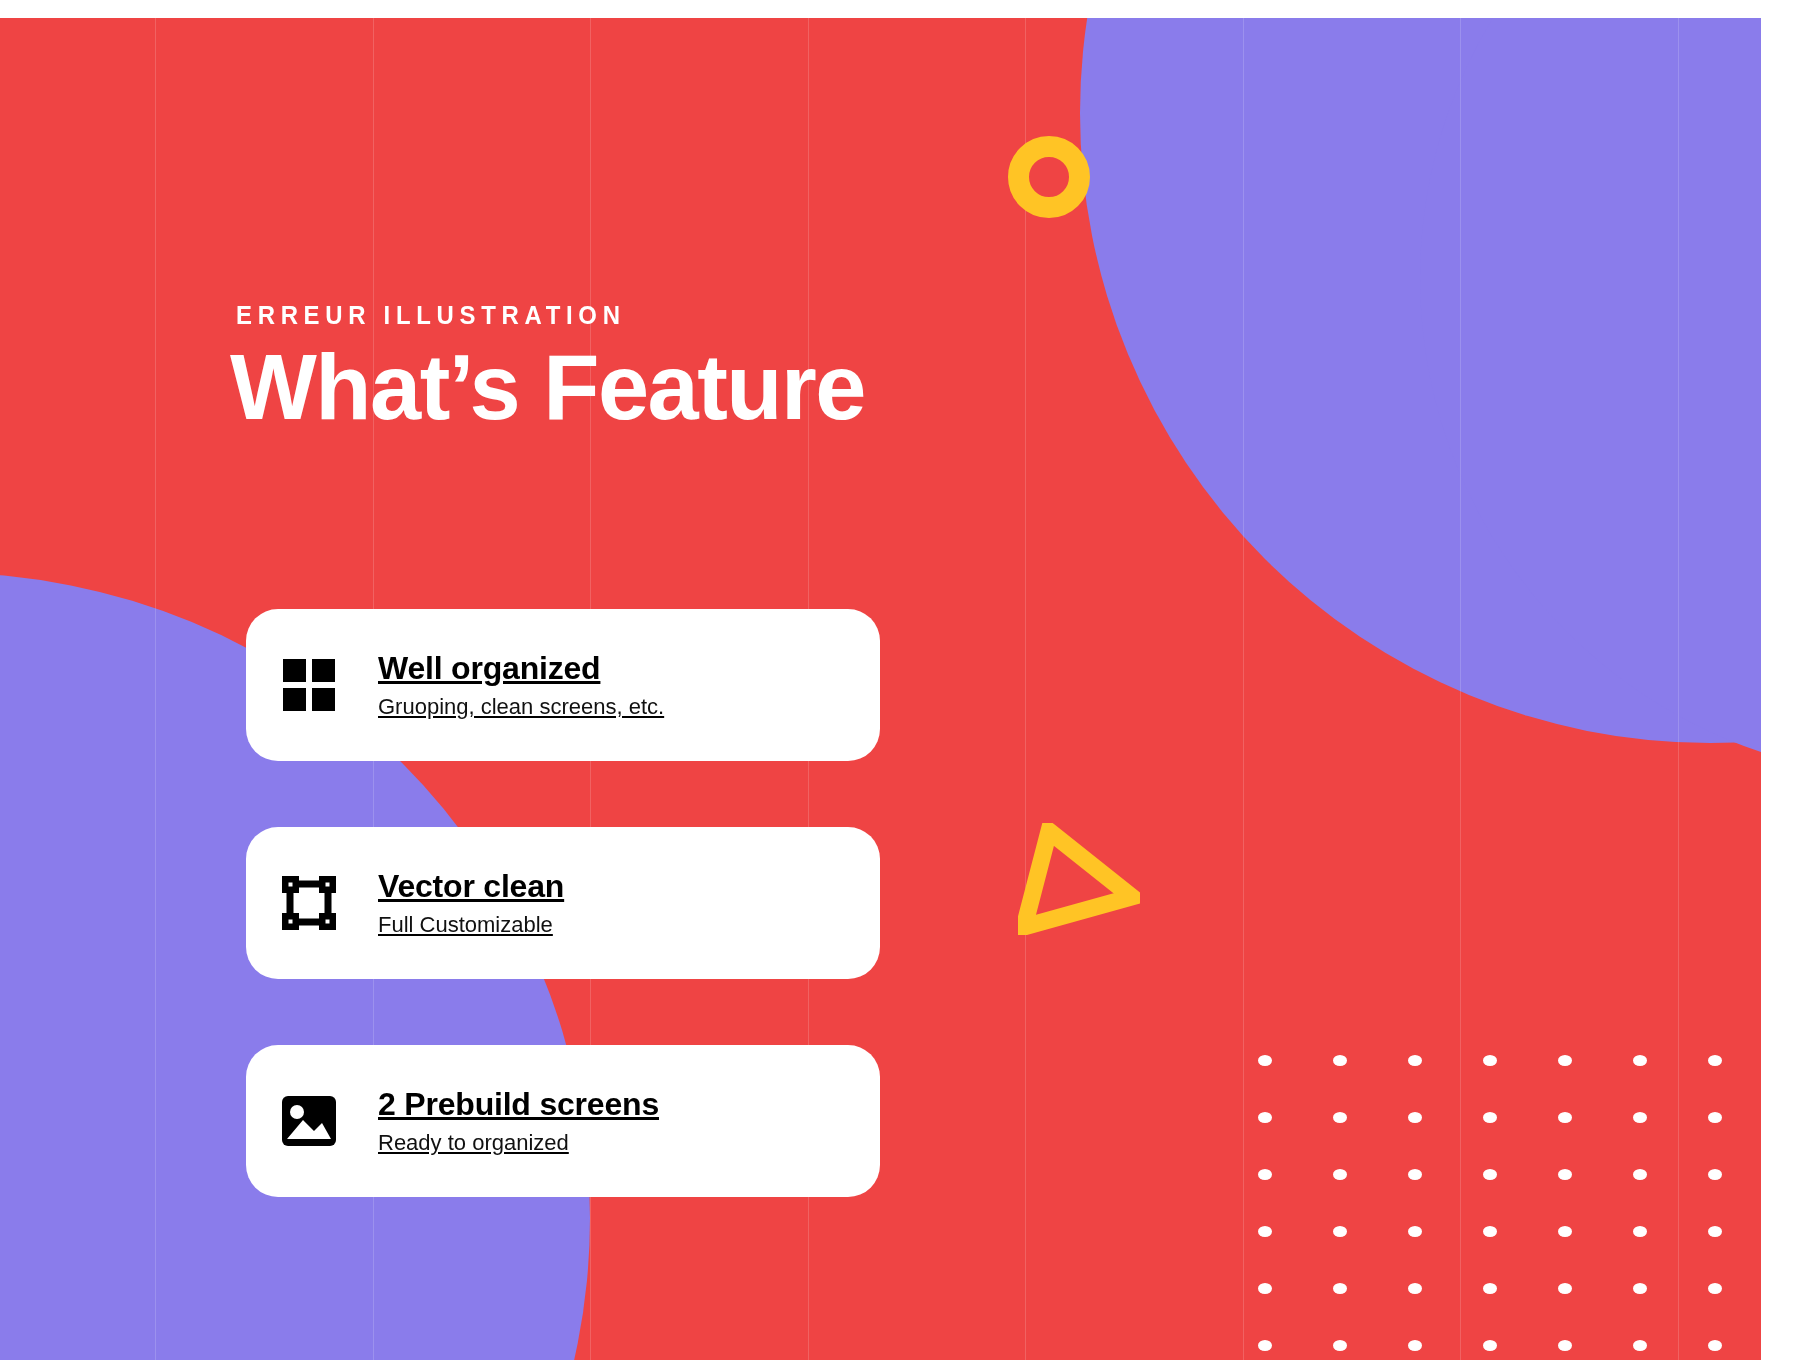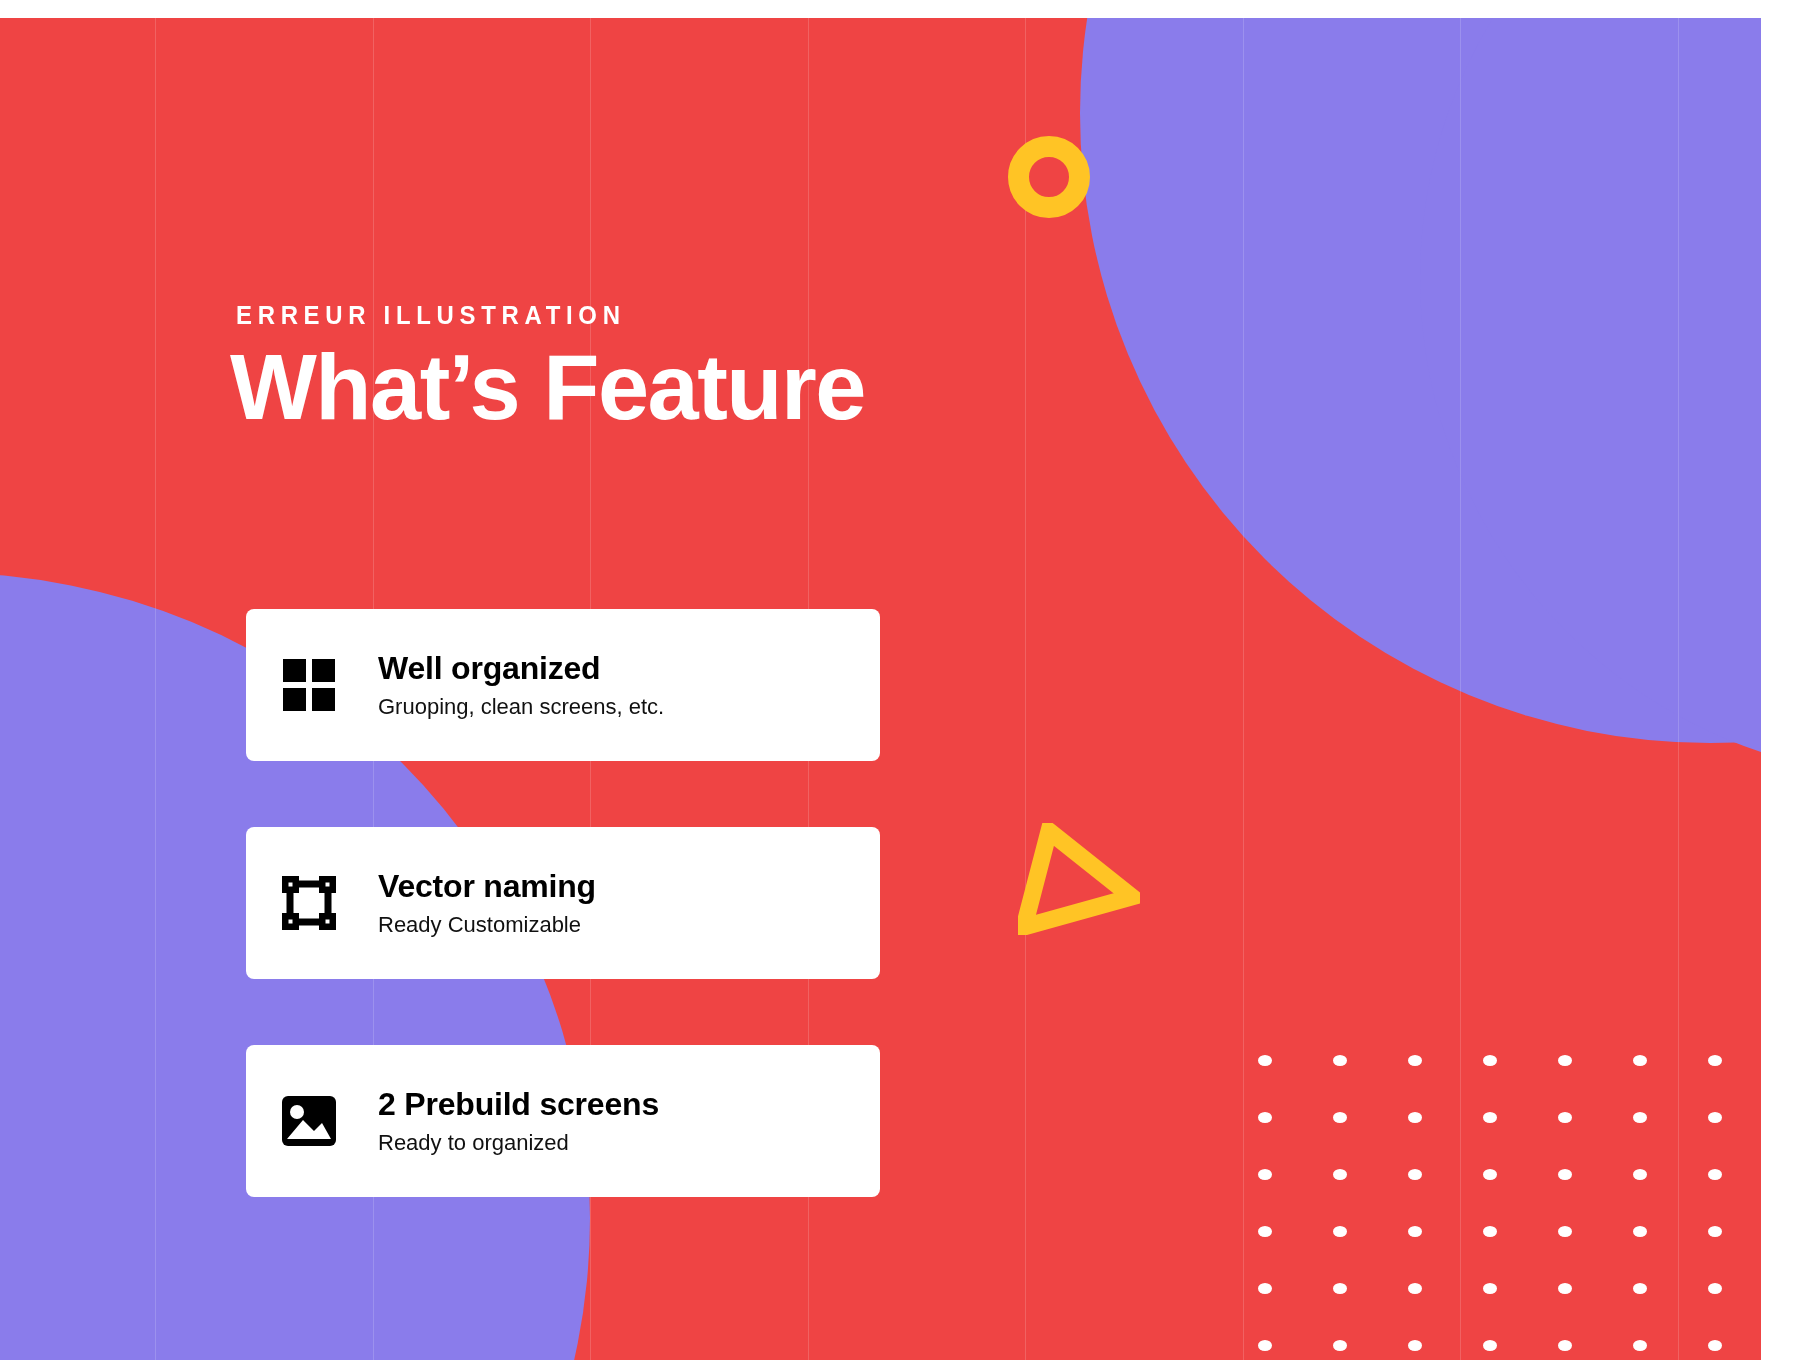--- a/index.html
+++ b/index.html
@@ -129,24 +129,25 @@
     left: 246px;
     top: 591px;
   }
   .card {
     position: relative;
     display: flex;
     align-items: center;
     width: 634px;
     height: 152px;
     background: #ffffff;
-    border-radius: 8px;
+    border-radius: 32px;
     box-sizing: border-box;
     padding-left: 34px;
     margin-bottom: 66px;
+    text-decoration: underline;
   }
   .card:last-child { margin-bottom: 0; }
 
   .card-icon {
     flex: 0 0 auto;
     width: 58px;
     height: 58px;
     display: flex;
     align-items: center;
     justify-content: center;
@@ -283,22 +284,22 @@
           <rect x="38" y="1" width="17" height="17" fill="#000"></rect>
           <rect x="1" y="38" width="17" height="17" fill="#000"></rect>
           <rect x="38" y="38" width="17" height="17" fill="#000"></rect>
           <rect x="7.5" y="7.5" width="4" height="4" fill="#fff"></rect>
           <rect x="44.5" y="7.5" width="4" height="4" fill="#fff"></rect>
           <rect x="7.5" y="44.5" width="4" height="4" fill="#fff"></rect>
           <rect x="44.5" y="44.5" width="4" height="4" fill="#fff"></rect>
         </svg>
       </span>
       <div class="card-body">
-        <h2 class="card-title">Vector naming</h2>
-        <p class="card-sub">Ready Customizable</p>
+        <h2 class="card-title">Vector clean</h2>
+        <p class="card-sub">Full Customizable</p>
       </div>
     </div>
 
     <div class="card">
       <span class="card-icon">
         <svg width="54" height="50" viewBox="0 0 54 50" aria-hidden="true">
           <path d="M6 0 H48 A6 6 0 0 1 54 6 V44 A6 6 0 0 1 48 50 H6 A6 6 0 0 1 0 44 V6 A6 6 0 0 1 6 0 Z" fill="#000"></path>
           <circle cx="15" cy="16" r="7" fill="#fff"></circle>
           <path d="M5 43 L21 24 L32 35 L40 27 L49 43 Z" fill="#fff"></path>
         </svg>

